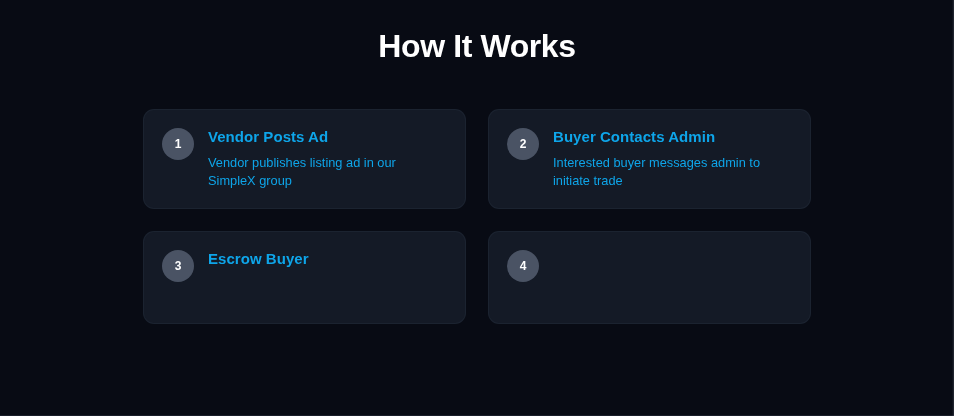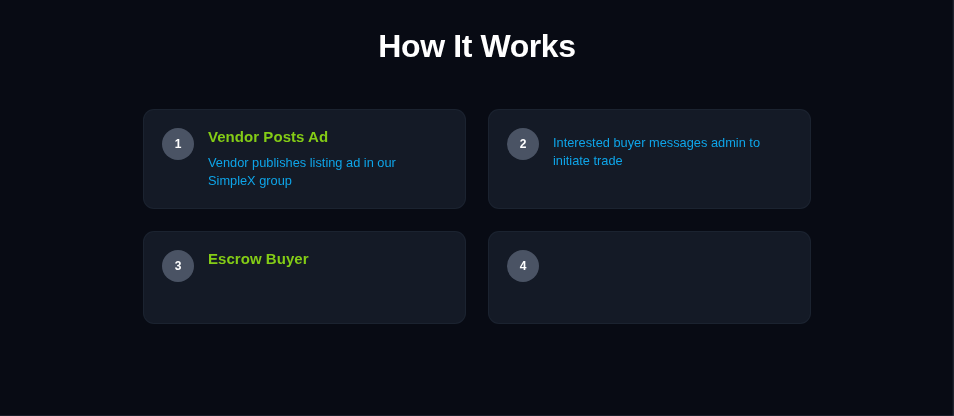--- a/index.html
+++ b/index.html
@@ -98,21 +98,21 @@
 
   .step-body {
     flex: 1 1 auto;
     min-width: 0;
     padding-top: 1px;
   }
 
   .step-title {
     font-size: 15px;
     font-weight: 700;
-    color: #84cc16;
+    color: #0ea5e9;
     line-height: 20px;
     letter-spacing: 0.05px;
   }
 
   .step-desc {
     margin-top: 7px;
     font-size: 12.8px;
     font-weight: 400;
     color: #0ea5e9;
     line-height: 18px;
@@ -133,20 +133,21 @@
       <div class="step-badge">1</div>
       <div class="step-body">
         <div class="step-title">Vendor Posts Ad</div>
         <div class="step-desc">Vendor publishes listing ad in our SimpleX group</div>
       </div>
     </div>
 
     <div class="step-card">
       <div class="step-badge">2</div>
       <div class="step-body">
+        <div class="step-title">Buyer Contacts Admin</div>
         <div class="step-desc">Interested buyer messages admin to initiate trade</div>
       </div>
     </div>
 
     <div class="step-card">
       <div class="step-badge">3</div>
       <div class="step-body">
         <div class="step-title">Escrow Buyer</div>
       </div>
     </div>

